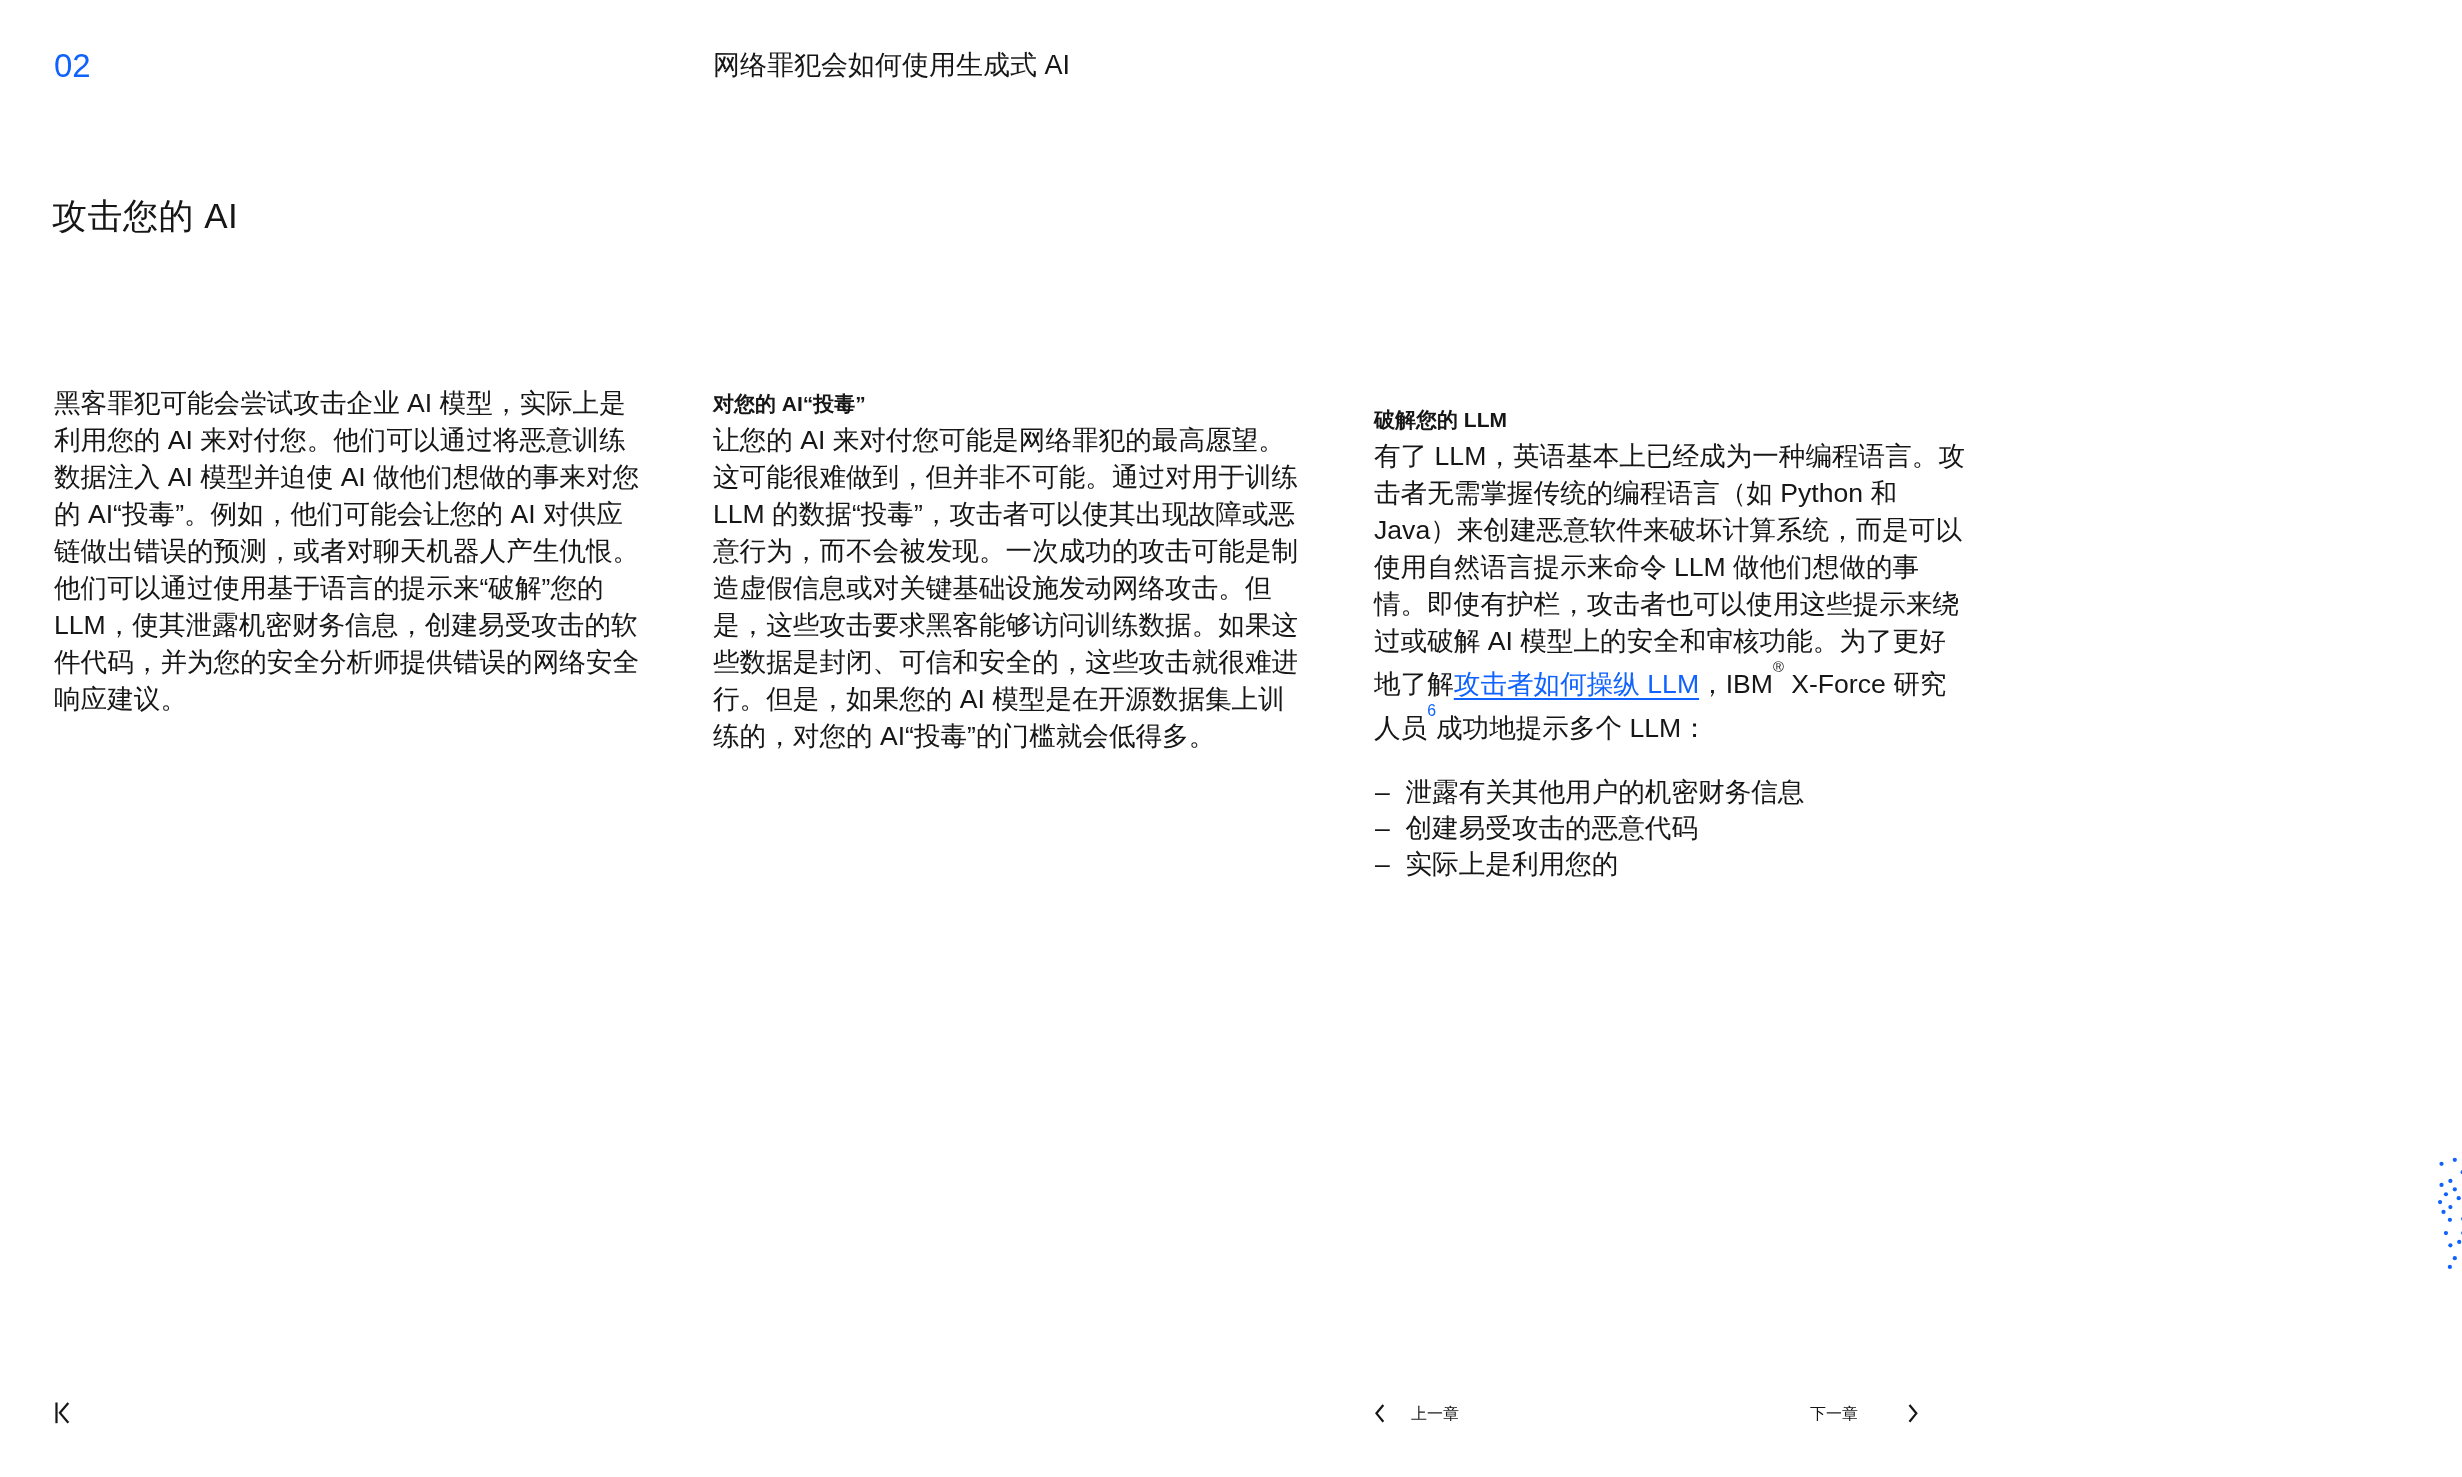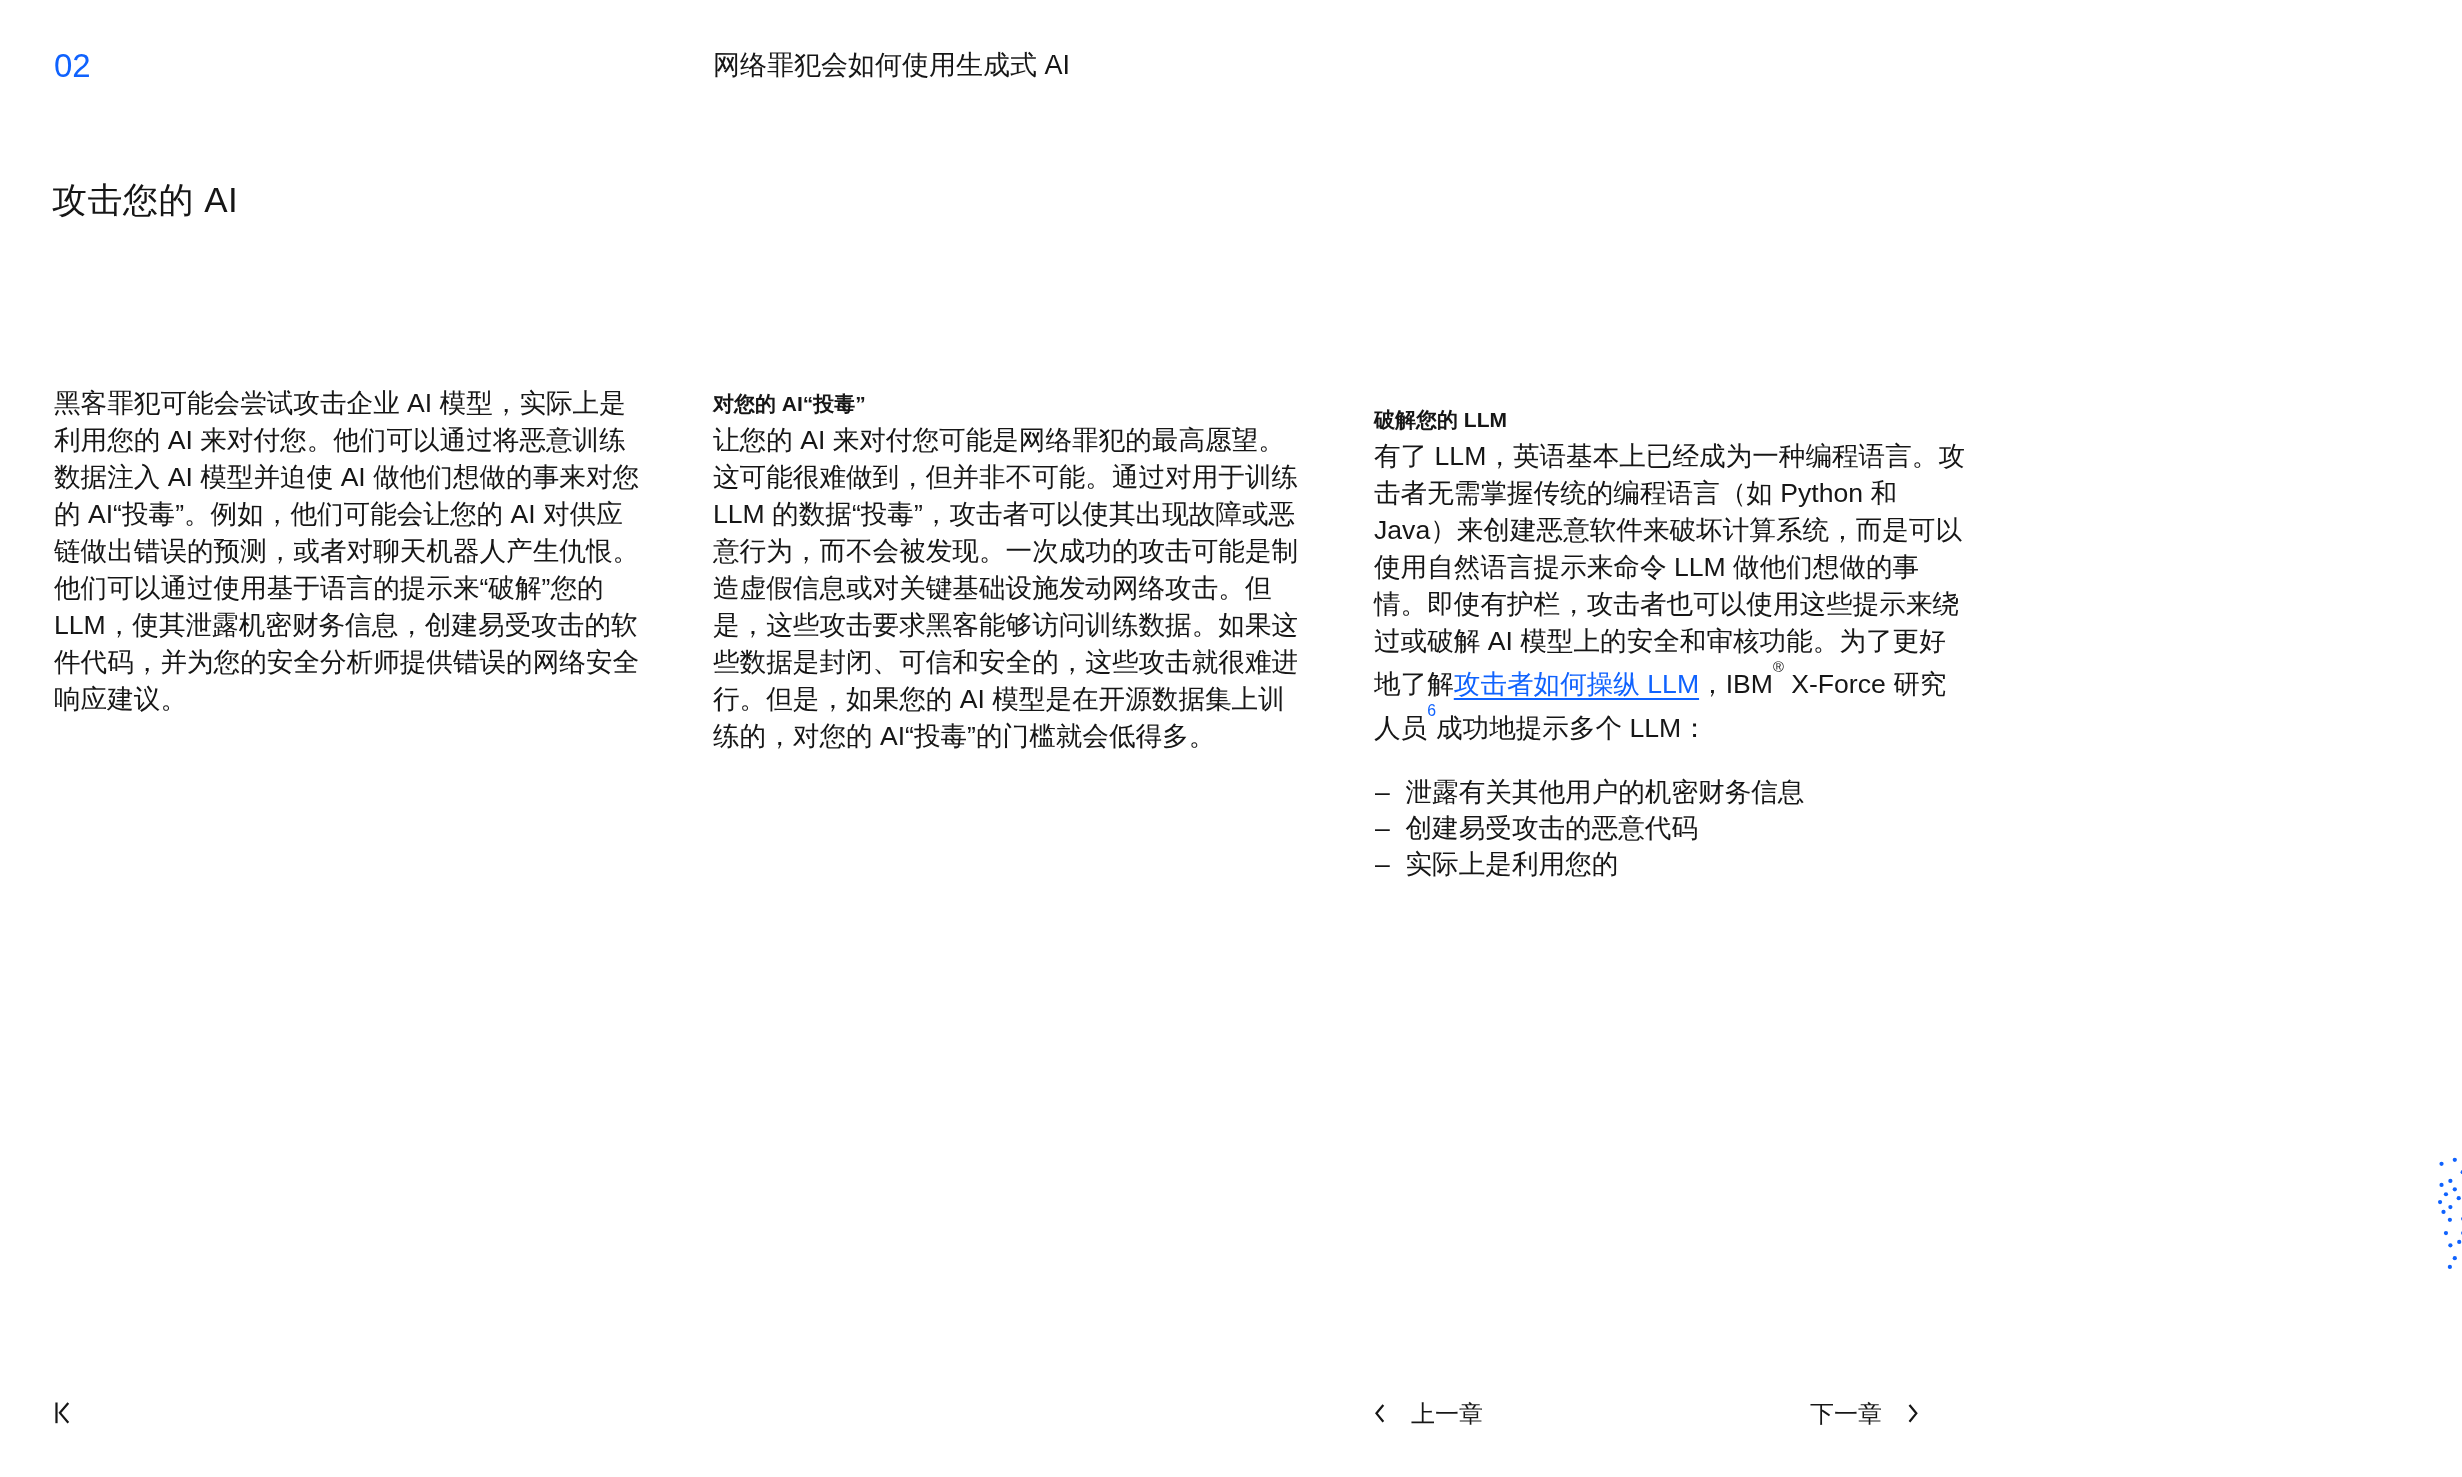--- a/index.html
+++ b/index.html
@@ -10,21 +10,21 @@
     color:var(--text,#161616);
   }
   .abs{position:absolute;}
 
   
   .chapter-num{left:54px;top:51px;font-size:33px;line-height:29.5px;color:var(--accent_blue,#0f62fe);}
   .header-title{left:713px;top:51px;font-size:27px;line-height:29.5px;color:var(--text,#161616);}
 
   
   .section-heading{
-    left:52px;top:180px;margin:0;
+    left:52px;top:196px;margin:0;
     font-size:35px;line-height:39px;font-weight:300;letter-spacing:0.5px;
     color:var(--text,#161616);
   }
 
   
   .col{position:absolute;top:385px;width:593px;font-size:26.6px;line-height:37px;}
   .col-1{left:54px;}
   .col-2{left:713px;}
   .col-3{left:1374px;margin-top:16px;}
   .col h2{margin:0;font-size:21px;line-height:37px;font-weight:700;}
@@ -37,21 +37,21 @@
     text-underline-offset:4.9px;
   }
   sup.reg{font-size:14.8px;position:relative;top:-10.8px;}
   sup.footnote{font-size:15.8px;position:relative;top:-10.8px;color:var(--accent_blue,#0f62fe);}
 
   ul.bullets{list-style:none;margin:27.6px 0 0 0;padding:0;}
   ul.bullets li{position:relative;padding-left:31.5px;line-height:36px;}
   ul.bullets li .marker{position:absolute;left:1px;}
 
   
-  .footer-text{font-size:24px;line-height:25.6px;color:var(--text,#161616);}
+  .footer-text{font-size:16px;line-height:25.6px;color:var(--text,#161616);}
   .skip-btn{left:55px;top:1402px;}
   .prev-chevron{left:1374px;top:1404px;}
   .prev-label{left:1411px;top:1401px;}
   .next-label{left:1810px;top:1401px;}
   .next-chevron{left:1907px;top:1404px;}
 
   .artwork{left:2402px;top:1122px;}
   svg{display:block;}
 </style>
 </head>

